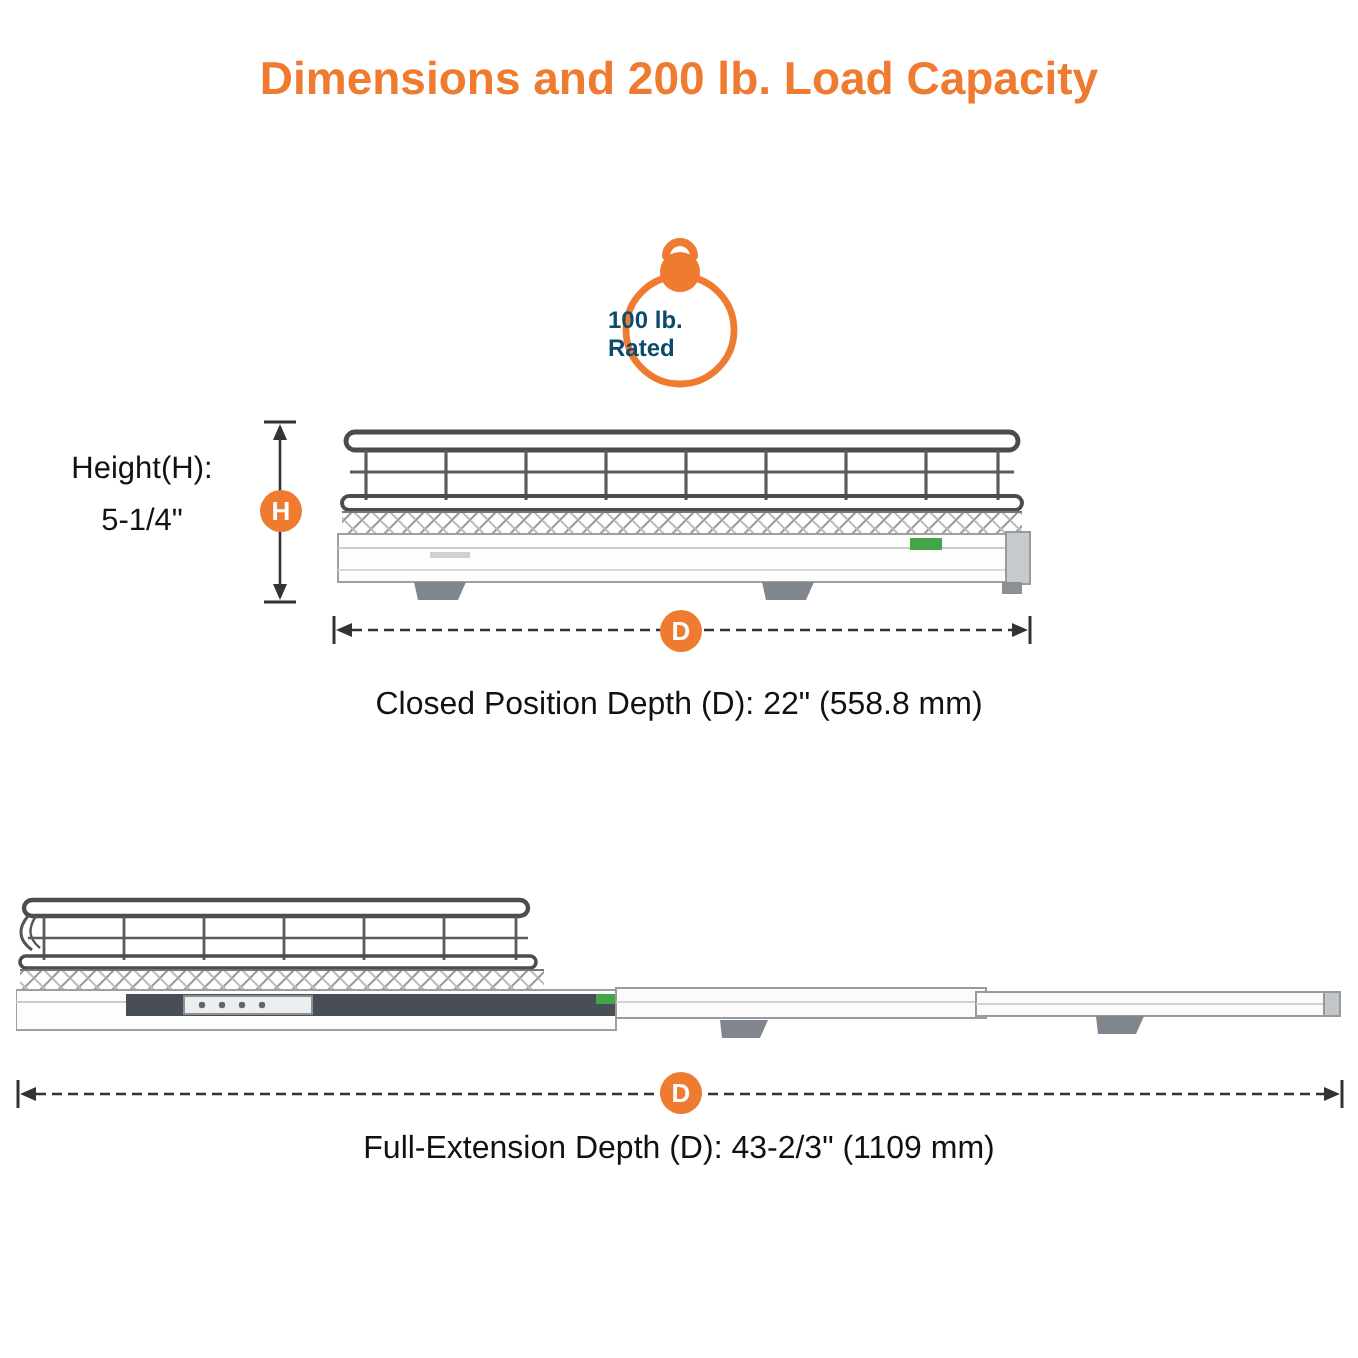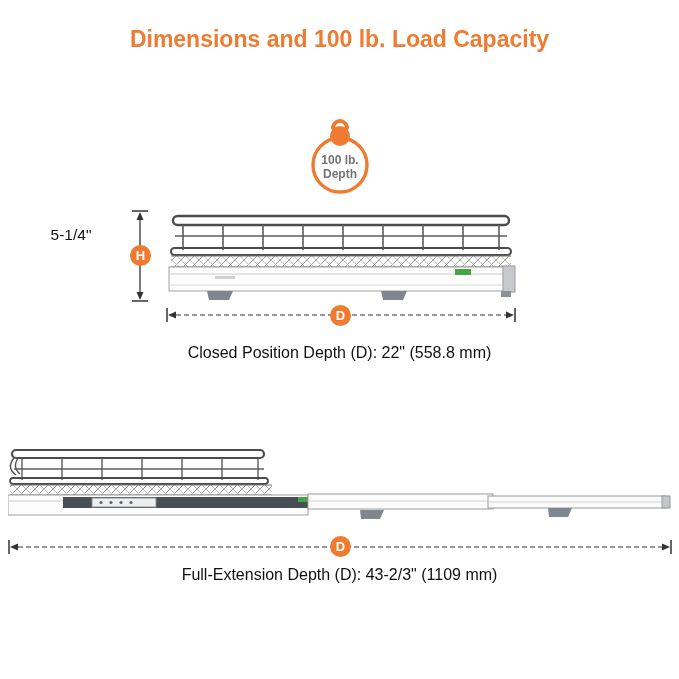--- a/index.html
+++ b/index.html
@@ -9,22 +9,22 @@
   }
   
   .title{
     position:absolute;top:26px;left:0;width:100%;text-align:center;
     font-size:23px;font-weight:700;color:#ee7b30;margin:0;
   }
   
   .badge{position:absolute;left:304px;top:113px;width:72px;height:84px;}
   .badge svg{position:absolute;left:0;top:0;}
   .badge-text{
-    position:absolute;left:0;right:0;top:40px;text-align:center;
-    color:#737373;font-weight:700;font-size:12px;line-height:14px;
+    position:absolute;left:0;right:0;top:40px;text-align:left;
+    color:#0c4a6e;font-weight:700;font-size:12px;line-height:14px;
   }
   
   .illus{position:absolute;}
   .illus-closed{left:163px;top:206px;width:356px;height:98px;}
   .illus-extended{left:8px;top:444px;width:664px;height:92px;}
   
   .dim{position:absolute;}
   .dim-height{left:130px;top:209px;width:20px;height:94px;}
   .dim-depth-closed{left:166px;top:306px;width:350px;height:18px;}
   .dim-depth-extended{left:8px;top:538px;width:664px;height:18px;}
@@ -47,31 +47,31 @@
     font-size:16px;color:#111111;
   }
   .caption-closed{top:344px;}
   .caption-extended{top:566px;}
 </style>
 </head>
 <body>
 
 <div class="canvas">
 
-  <h1 class="title">Dimensions and 100 lb. Load Capacity</h1>
+  <h1 class="title">Dimensions and 200 lb. Load Capacity</h1>
 
   <div class="badge">
     <svg width="72" height="84" viewBox="0 0 72 84">
       <circle cx="36" cy="52" r="27" fill="#ffffff" stroke="#ee7b30" stroke-width="3.4"></circle>
       <path d="M29 15 a7 7 0 0 1 14 0" fill="none" stroke="#ee7b30" stroke-width="4" stroke-linecap="round"></path>
       <circle cx="36" cy="23" r="10" fill="#ee7b30"></circle>
     </svg>
     <div class="badge-text">
       <div>100 lb.</div>
-      <div>Depth</div>
+      <div>Rated</div>
     </div>
   </div>
 
   <svg class="illus illus-closed" viewBox="0 0 356 98">
     <defs>
       <pattern id="meshA1" width="9" height="9" patternUnits="userSpaceOnUse">
         <path d="M0 9 L9 0" stroke="#9a9a9a" stroke-width="1"></path>
       </pattern>
       <pattern id="meshB1" width="9" height="9" patternUnits="userSpaceOnUse">
         <path d="M0 0 L9 9" stroke="#bcbcbc" stroke-width="1"></path>
@@ -116,20 +116,21 @@
   <svg class="dim dim-height" viewBox="0 0 20 94">
     <line x1="2" y1="2" x2="18" y2="2" stroke="#333333" stroke-width="1.5"></line>
     <polygon points="10,3 6.5,11 13.5,11" fill="#333333"></polygon>
     <line x1="10" y1="11" x2="10" y2="83" stroke="#333333" stroke-width="1.3"></line>
     <polygon points="10,91 6.5,83 13.5,83" fill="#333333"></polygon>
     <line x1="2" y1="92" x2="18" y2="92" stroke="#333333" stroke-width="1.5"></line>
   </svg>
   <div class="marker marker-h">H</div>
 
   <div class="height-label">
+    <div>Height(H):</div>
     <div>5-1/4"</div>
   </div>
 
   <svg class="dim dim-depth-closed" viewBox="0 0 350 18">
     <line x1="1" y1="2" x2="1" y2="16" stroke="#333333" stroke-width="1.5"></line>
     <polygon points="2,9 10,5.5 10,12.5" fill="#333333"></polygon>
     <line x1="10" y1="9" x2="340" y2="9" stroke="#333333" stroke-width="1.2" stroke-dasharray="5 3"></line>
     <polygon points="348,9 340,5.5 340,12.5" fill="#333333"></polygon>
     <line x1="349" y1="2" x2="349" y2="16" stroke="#333333" stroke-width="1.5"></line>
   </svg>

